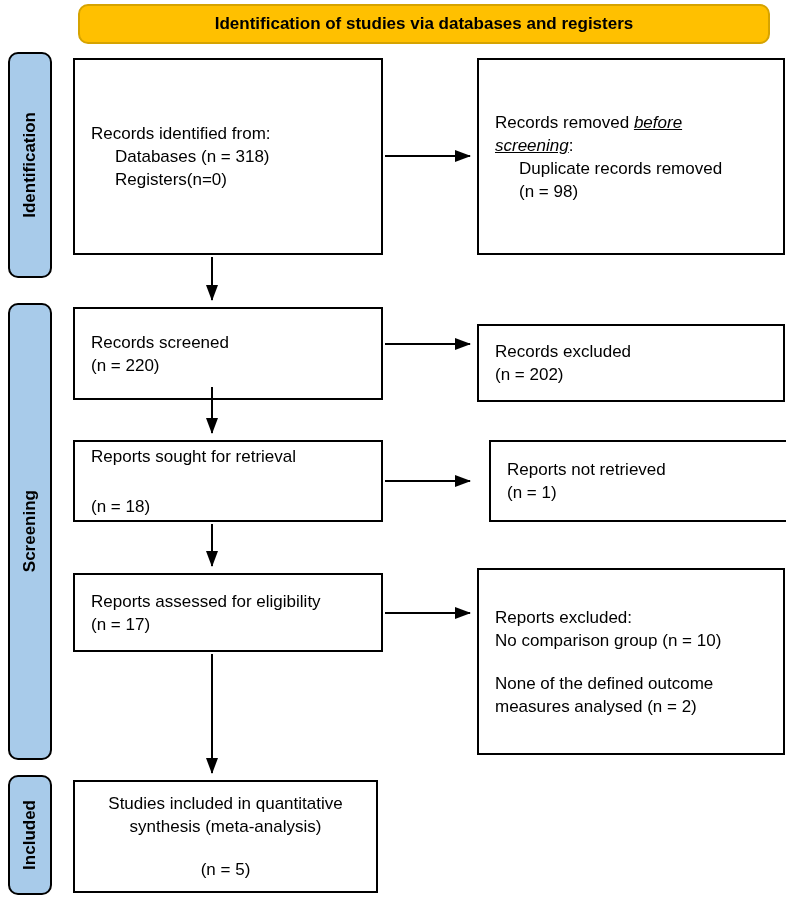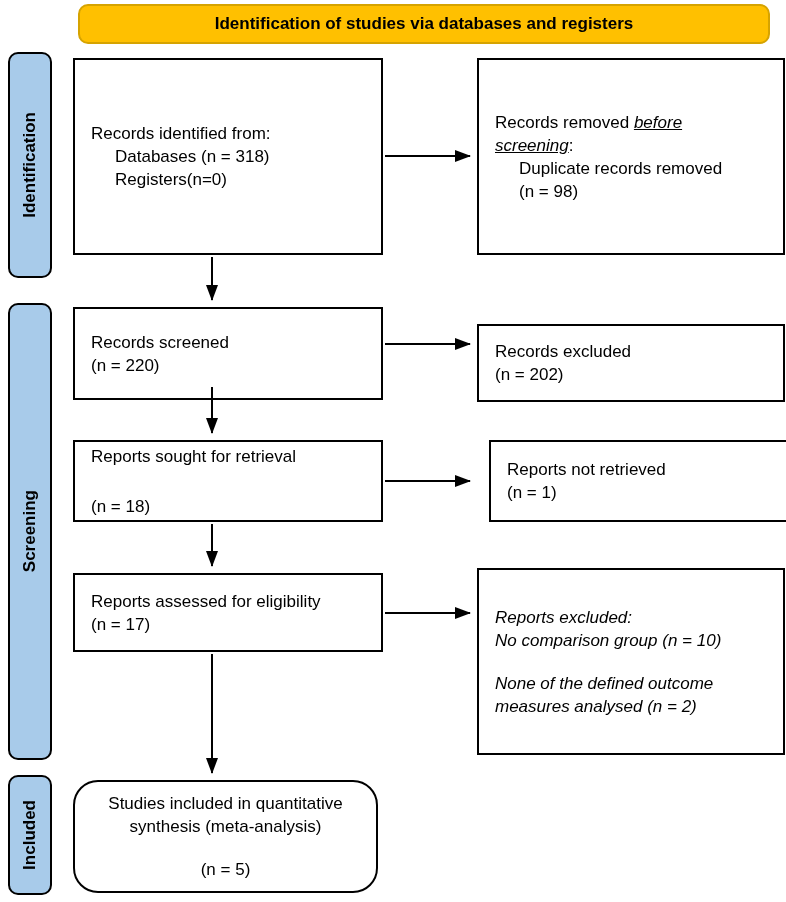--- a/index.html
+++ b/index.html
@@ -28,21 +28,21 @@
   }
   .box{
     position:absolute;background:#fff;border:2px solid #000;box-sizing:border-box;
     display:flex;flex-direction:column;justify-content:center;
     padding:0 16px;font-size:17px;line-height:23px;
   }
   .indent{padding-left:24px;}
   .it{font-style:italic;text-decoration:underline;}
   .gap{margin-top:20px;}
   .centered{text-align:center;}
-  .pad-b{font-style:italic;}
+  .pad-b{}
   svg.arrows{position:absolute;left:0;top:0;pointer-events:none;}
 </style>
 </head>
 <body>
 
 <div class="canvas">
 
   <div class="banner">
     <span>Identification of studies via databases and registers</span>
   </div>
@@ -95,21 +95,21 @@
     <div>(n = 17)</div>
   </div>
 
   <div class="box pad-b" style="left:477px;top:568px;width:308px;height:187px;">
     <div>Reports excluded:</div>
     <div>No comparison group (n = 10)</div>
     <div class="gap">None of the defined outcome</div>
     <div>measures analysed (n = 2)</div>
   </div>
 
-  <div class="box centered" style="left:73px;top:780px;width:305px;height:113px;border-radius:25px;">
+  <div class="box centered" style="left:73px;top:780px;width:305px;height:113px;">
     <div>Studies included in quantitative</div>
     <div>synthesis (meta-analysis)</div>
     <div class="gap">(n = 5)</div>
   </div>
 
   <svg class="arrows" width="786" height="902" viewBox="0 0 786 902">
     <defs>
       <marker id="arrowhead" markerWidth="10" markerHeight="8" refX="7.5" refY="3" orient="auto" markerUnits="strokeWidth">
         <path d="M0,0 L8,3 L0,6 Z" fill="#000"></path>
       </marker>

